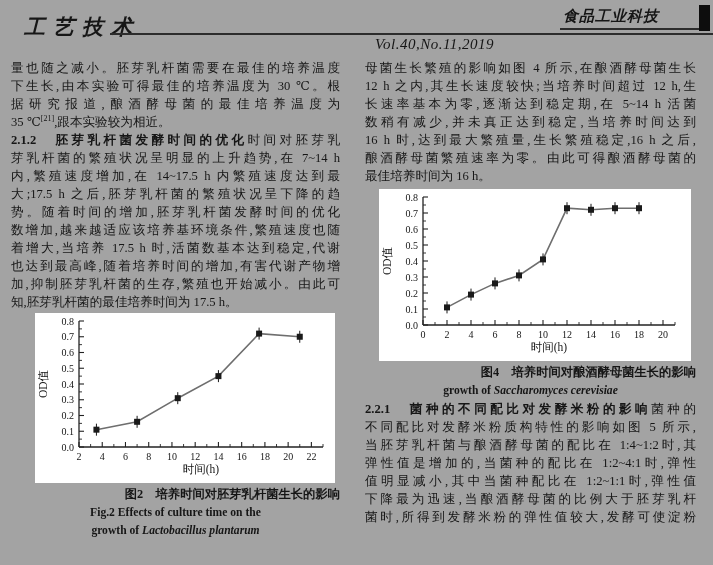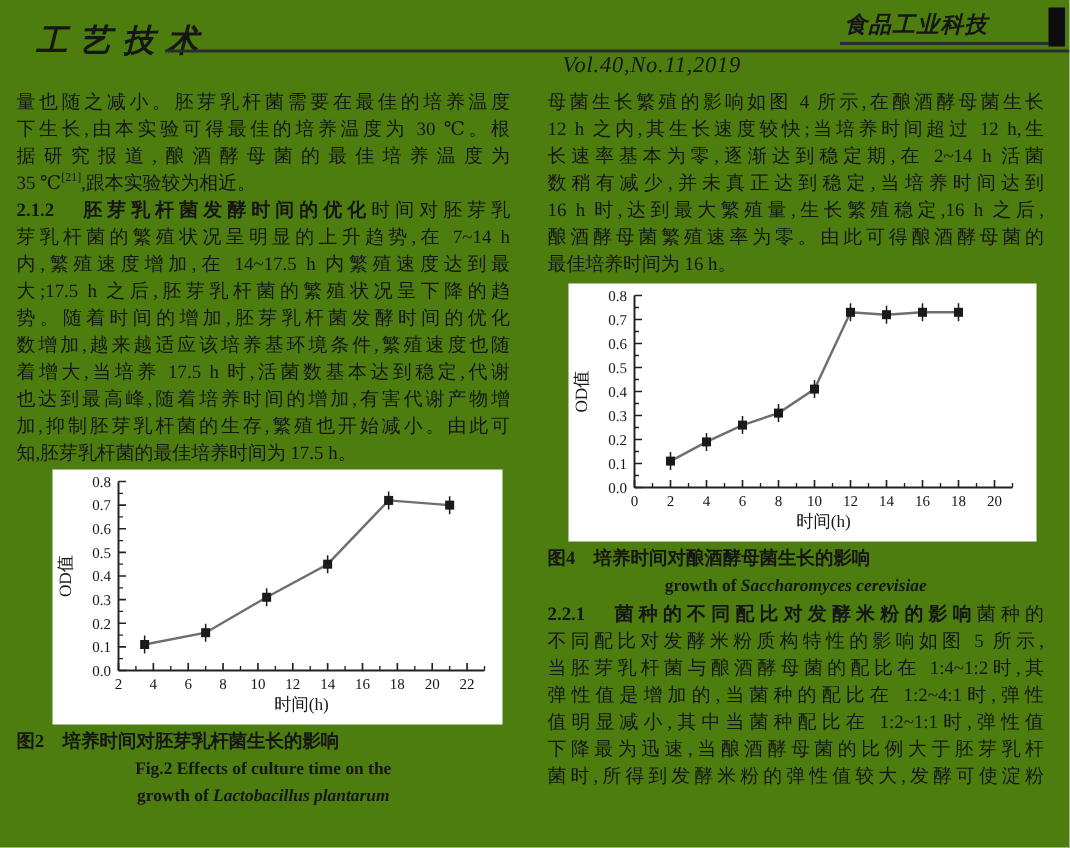--- a/index.html
+++ b/index.html
@@ -1,16 +1,16 @@
 <!DOCTYPE html>
 <html><head>
 <meta charset="utf-8">
 <style>
   html,body{margin:0;padding:0;background:#e8e8e8;}
-  .page{position:relative;width:713px;height:565px;background:#4d7c0f;overflow:hidden;
+  .page{position:relative;width:713px;height:565px;background:#a3a3a3;overflow:hidden;
         font-family:"Liberation Serif","DejaVu Serif",serif;color:#161616;}
   
   .masthead-left{position:absolute;left:24px;top:13px;font-size:21px;font-weight:bold;
                  font-style:italic;letter-spacing:8px;white-space:nowrap;}
   .rule-main{position:absolute;left:110px;top:33px;width:603px;height:2px;background:#2c2c2c;}
   .journal-logo{position:absolute;left:563px;top:7px;font-size:15px;font-weight:bold;
                 font-style:italic;letter-spacing:1px;white-space:nowrap;}
   .logo-underline{position:absolute;left:560px;top:28px;width:139px;height:1.5px;background:#2c2c2c;}
   .logo-bar{position:absolute;left:699px;top:5px;width:11px;height:26px;background:#0d0d0d;}
   .issue{position:absolute;left:375px;top:36px;width:230px;text-align:left;
@@ -22,21 +22,21 @@
   .line{height:18px;overflow:hidden;text-align:justify;text-align-last:justify;white-space:nowrap0;}
   .line.last{text-align-last:left;}
   sup{font-size:8px;line-height:0;vertical-align:super;}
   .heading-line{height:18px;overflow:hidden;text-align:justify;text-align-last:justify;}
   .hei{font-weight:bold;}
   .sec-heading{font-weight:bold;font-size:13.2px;line-height:22px;margin-top:2px;}
   
   .figure-block svg{display:block;background:#fff;}
   .fig2-svg{margin:2px 0 0 24px;}
   .fig4-svg{margin:4px 0 0 14px;}
-  .cap-cn{text-align:left;font-weight:bold;font-size:12.3px;line-height:20px;margin-top:1px;}
+  .cap-cn{text-align:right;font-weight:bold;font-size:12.3px;line-height:20px;margin-top:1px;}
   .cap-en{text-align:center;font-weight:bold;font-size:11.6px;line-height:18px;}
   .cap-en i{font-weight:bold;}
 </style>
 </head>
 <body>
 
 <div class="page">
 
   <div class="masthead-left">工艺技术</div>
   <div class="rule-main"></div>
@@ -149,21 +149,21 @@
       <div class="cap-cn">图2　培养时间对胚芽乳杆菌生长的影响</div>
       <div class="cap-en">Fig.2 Effects of culture time on the</div>
       <div class="cap-en"><span>growth of </span><i>Lactobacillus plantarum</i></div>
     </div>
   </div>
 
   <div class="col col-right">
     <div class="para">
         <div class="line">母菌生长繁殖的影响如图 4 所示,在酿酒酵母菌生长</div>
         <div class="line">12 h 之内,其生长速度较快;当培养时间超过 12 h,生</div>
-        <div class="line">长速率基本为零,逐渐达到稳定期,在 2~14 h 活菌</div>
+        <div class="line">长速率基本为零,逐渐达到稳定期,在 5~14 h 活菌</div>
         <div class="line">数稍有减少,并未真正达到稳定,当培养时间达到</div>
         <div class="line">16 h 时,达到最大繁殖量,生长繁殖稳定,16 h 之后,</div>
         <div class="line">酿酒酵母菌繁殖速率为零。由此可得酿酒酵母菌的</div>
         <div class="line last">最佳培养时间为 16 h。</div>
       </div>
 
     <div class="figure-block">
       <svg class="fig4-svg" width="312" height="172">
           <line x1="44" y1="8" x2="44" y2="136" stroke="#222" stroke-width="1.3"></line>
           <line x1="44" y1="136" x2="296" y2="136" stroke="#222" stroke-width="1.3"></line>

